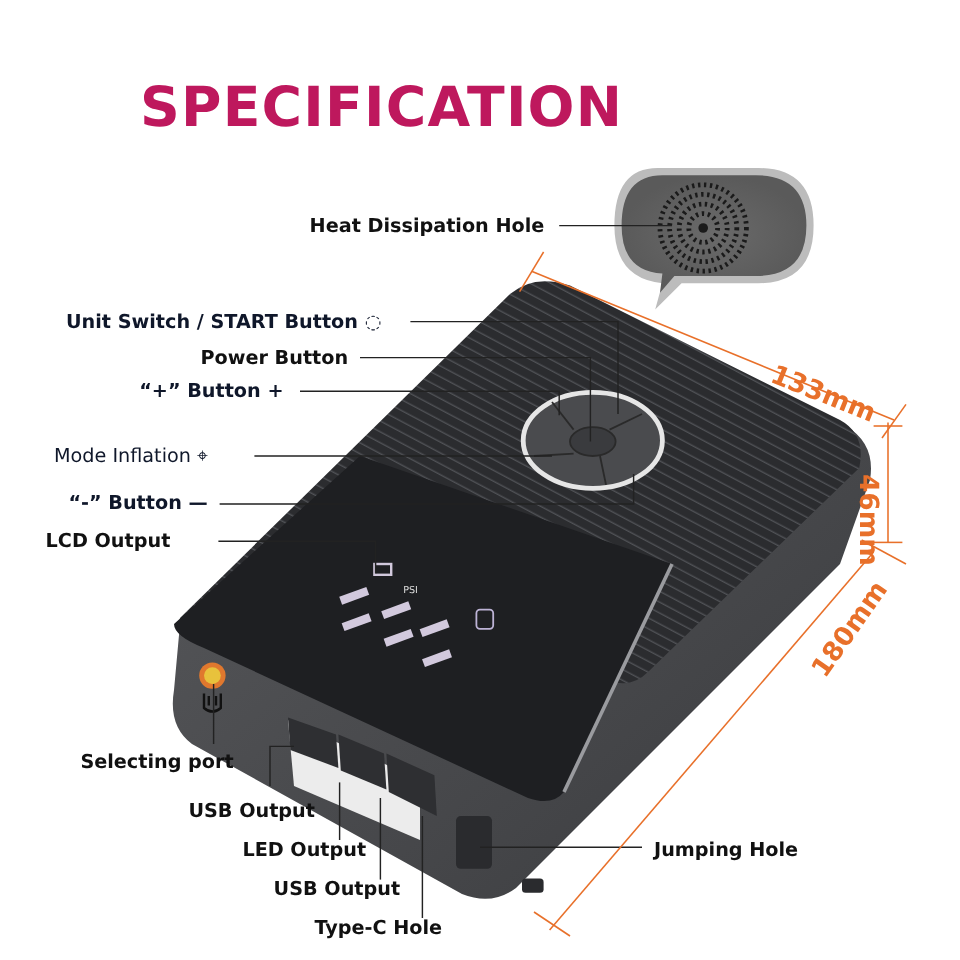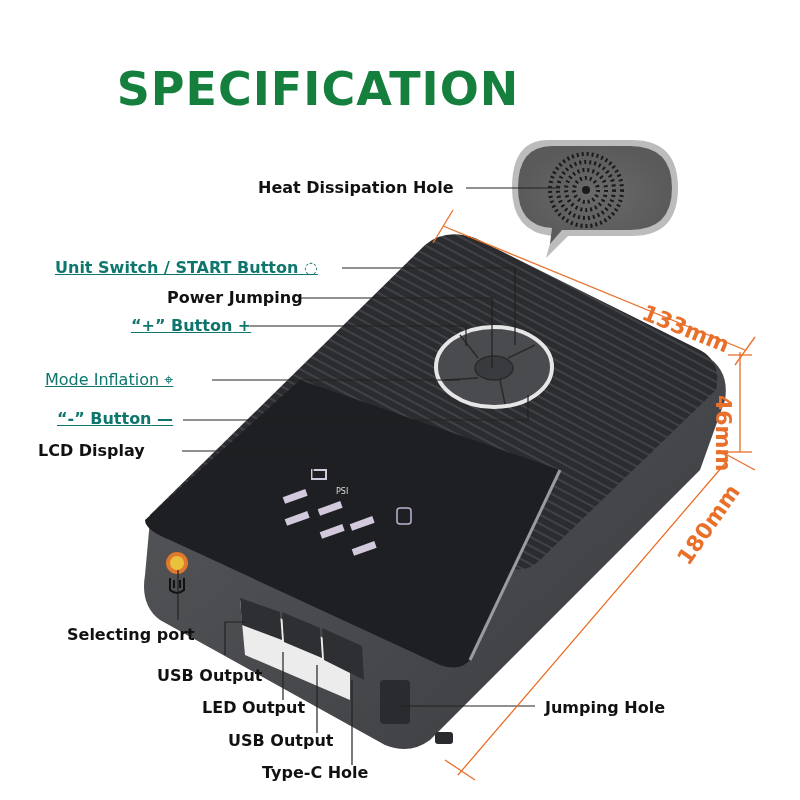--- a/index.html
+++ b/index.html
@@ -1,20 +1,20 @@
 <!DOCTYPE html>
 <html><head>
 <meta charset="utf-8">
 <style>
   html,body{margin:0;padding:0;background:#fff;}
   body{width:800px;height:800px;position:relative;overflow:hidden;font-family:"DejaVu Sans",sans-serif;}
-  .title{position:absolute;left:0;width:636px;top:62px;text-align:center;font-weight:bold;font-size:46px;letter-spacing:1px;color:#15803d;font-family:"DejaVu Sans",sans-serif;}
+  .title{position:absolute;left:0;width:636px;top:62px;text-align:center;font-weight:bold;font-size:46px;letter-spacing:1px;color:#be185d;font-family:"DejaVu Sans",sans-serif;}
   .lbl{position:absolute;font-weight:bold;font-size:16px;white-space:nowrap;line-height:20px;}
   .dark{color:#111;}
-  .grey{color:#0f766e;text-decoration:underline;}
+  .grey{color:#0f172a;}
   .dim{position:absolute;color:#e8702a;font-weight:bold;font-size:22px;white-space:nowrap;}
   svg.art{position:absolute;left:0;top:0;}
 </style>
 </head>
 <body>
 
 <div class="title">SPECIFICATION</div>
 
 <svg class="art" width="800" height="800" viewBox="0 0 800 800">
   <defs>
@@ -115,38 +115,38 @@
   </g>
 </svg>
 
 <div class="lbl dark" style="left:258px;top:178px;">Heat Dissipation Hole</div>
 
 <div class="lbl grey" style="left:55px;top:258px;">
   <span>Unit Switch / START Button</span>
   <span>◌</span>
 </div>
 
-<div class="lbl dark" style="left:167px;top:288px;">Power Jumping</div>
+<div class="lbl dark" style="left:167px;top:288px;">Power Button</div>
 
-<div class="lbl grey" style="left:131px;top:316px;">
+<div class="lbl grey" style="left:116px;top:316px;">
   <span>“+” Button</span>
   <span>+</span>
 </div>
 
 <div class="lbl grey" style="left:45px;top:370px;font-weight:normal;">
   <span>Mode Inflation</span>
   <span>⌖</span>
 </div>
 
 <div class="lbl grey" style="left:57px;top:409px;">
   <span>“-” Button</span>
   <span>—</span>
 </div>
 
-<div class="lbl dark" style="left:38px;top:441px;">LCD Display</div>
+<div class="lbl dark" style="left:38px;top:441px;">LCD Output</div>
 
 <div class="lbl dark" style="left:67px;top:625px;">Selecting port</div>
 <div class="lbl dark" style="left:157px;top:666px;">USB Output</div>
 <div class="lbl dark" style="left:202px;top:698px;">LED Output</div>
 <div class="lbl dark" style="left:228px;top:731px;">USB Output</div>
 <div class="lbl dark" style="left:262px;top:763px;">Type-C Hole</div>
 <div class="lbl dark" style="left:545px;top:698px;">Jumping Hole</div>
 
 <div class="dim" style="left:648px;top:300px;transform:rotate(22deg);transform-origin:left top;">133mm</div>
 <div class="dim" style="left:736px;top:395px;transform:rotate(90deg);transform-origin:left top;">46mm</div>

